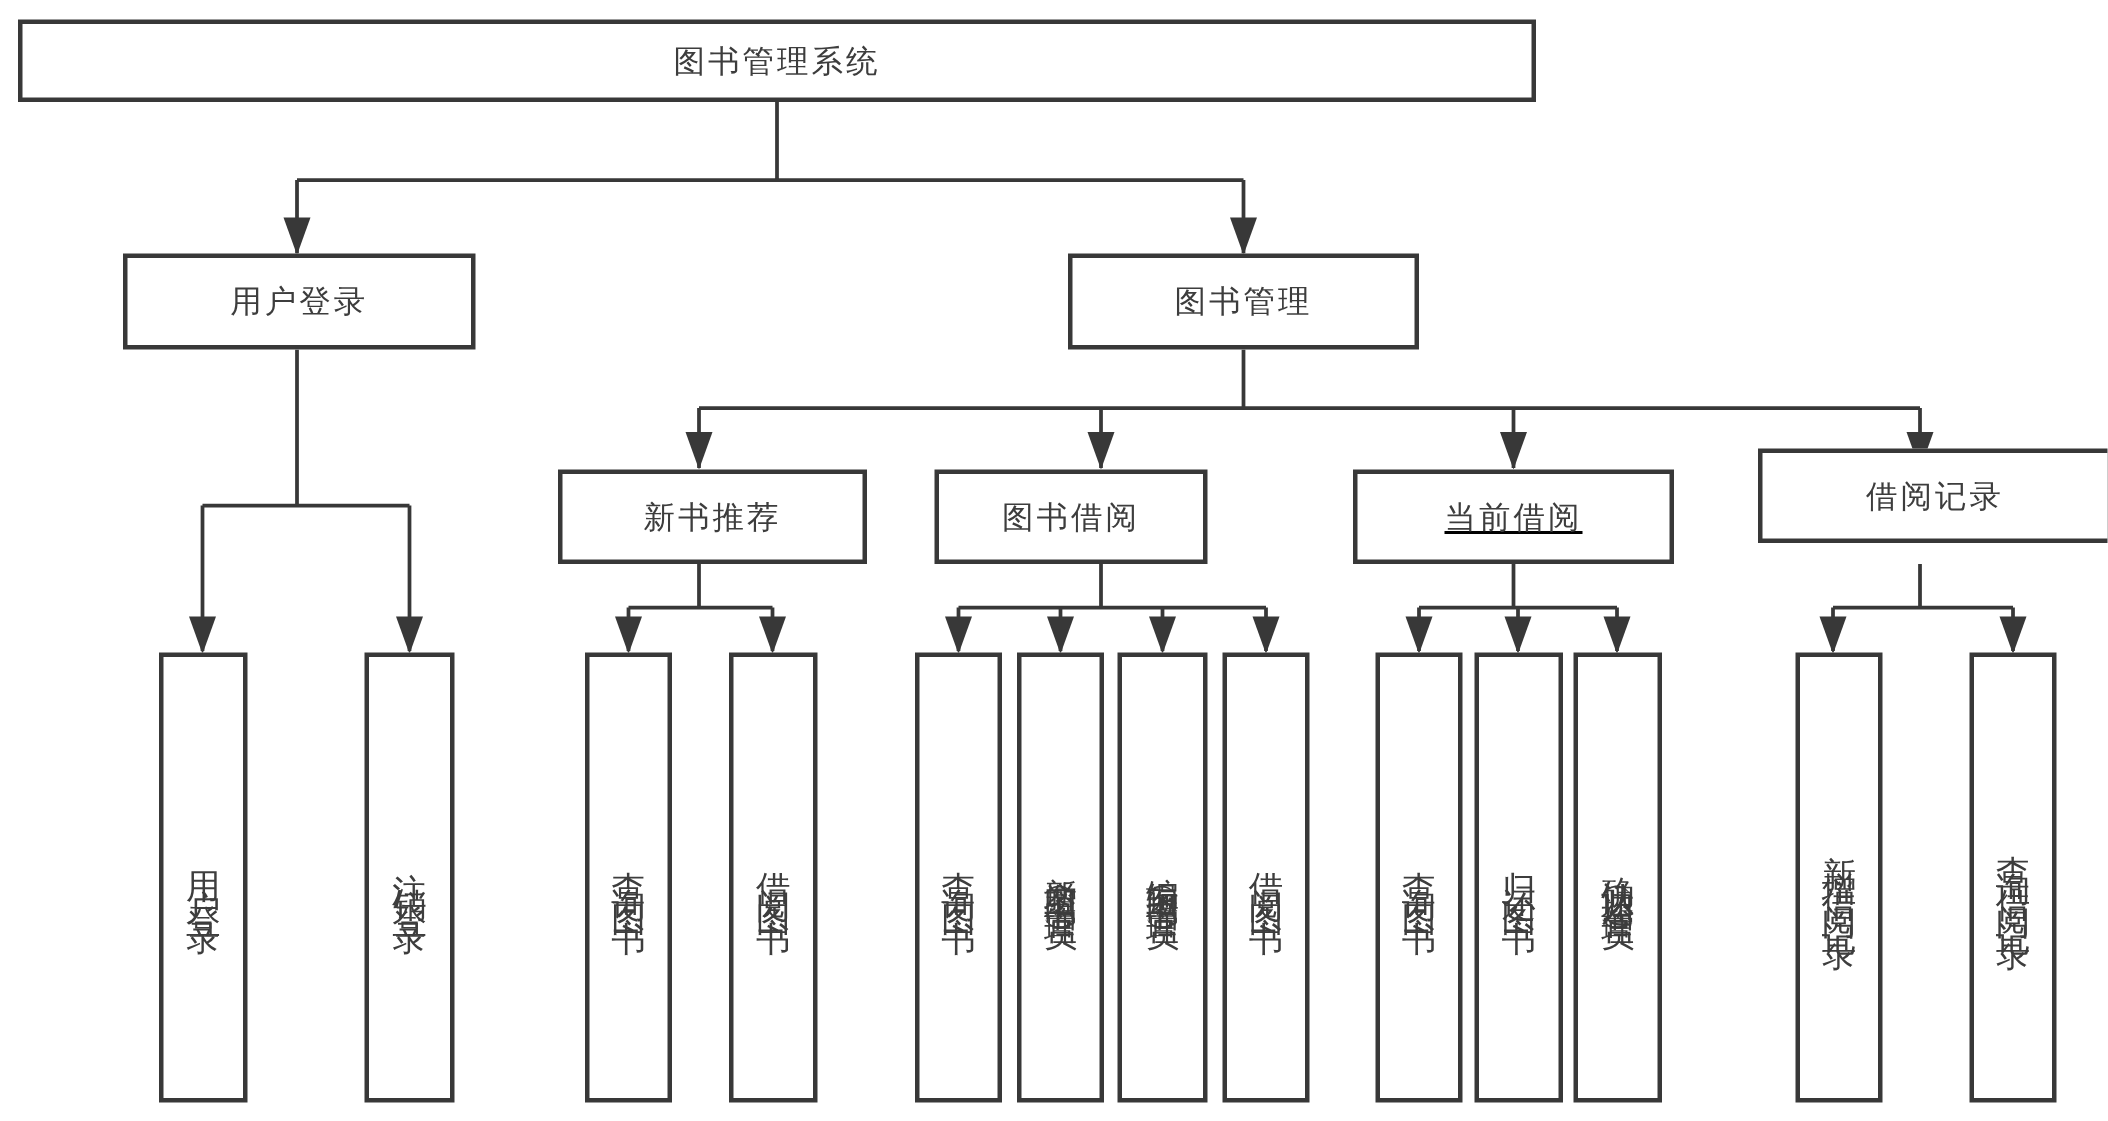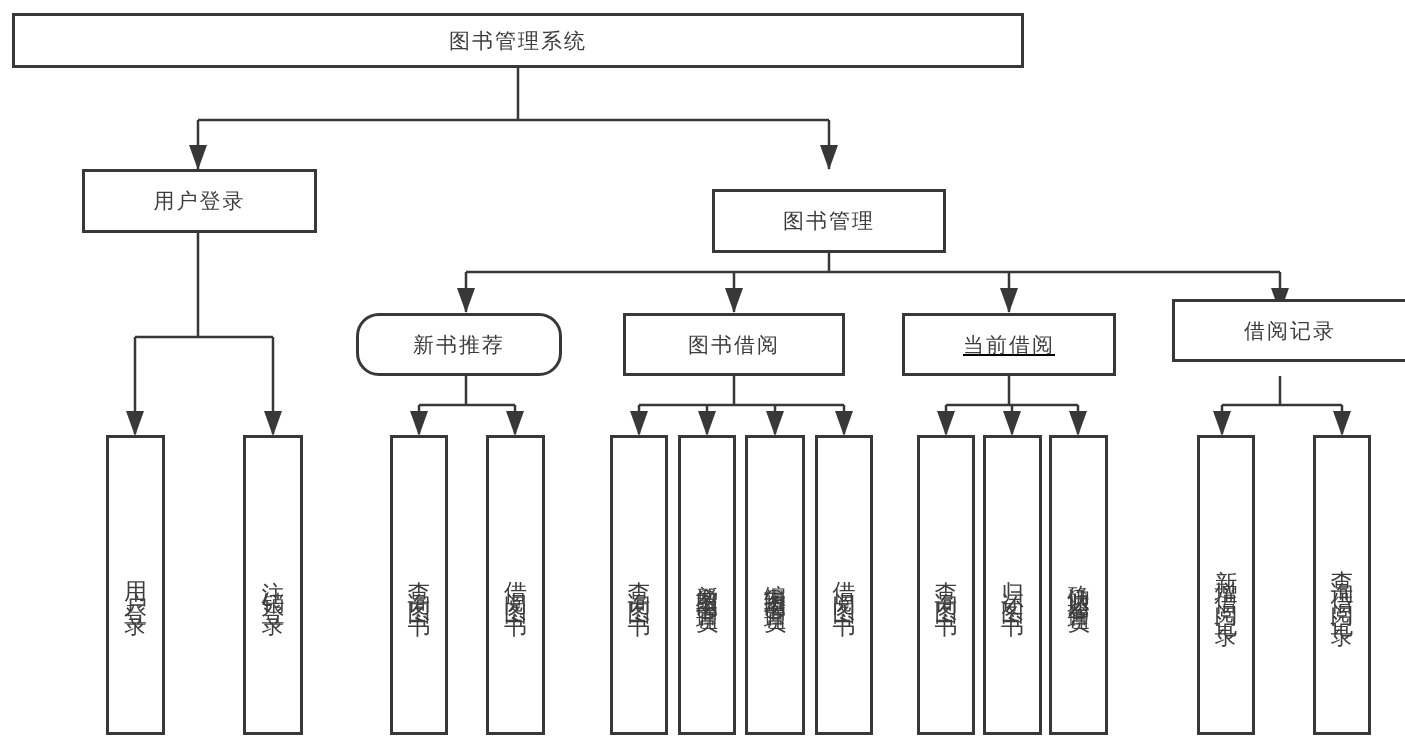--- a/index.html
+++ b/index.html
@@ -92,28 +92,28 @@
     </g>
   </svg>
 
   <div class="box root" style="left:12px;top:13px;width:1012px;height:55px;">
     <span class="hlabel">图书管理系统</span>
   </div>
 
   <div class="box" style="left:82px;top:169px;width:235px;height:64px;">
     <span class="hlabel">用户登录</span>
   </div>
-  <div class="box" style="left:712px;top:169px;width:234px;height:64px;margin-top:20px;">
+  <div class="box" style="left:712px;top:169px;width:234px;height:64px;">
     <span class="hlabel">图书管理</span>
   </div>
 
-  <div class="box" style="left:356px;top:313px;width:206px;height:63px;border-radius:23px;">
+  <div class="box" style="left:372px;top:313px;width:206px;height:63px;">
     <span class="hlabel">新书推荐</span>
   </div>
-  <div class="box" style="left:623px;top:313px;width:222px;height:63px;">
+  <div class="box" style="left:623px;top:313px;width:182px;height:63px;">
     <span class="hlabel">图书借阅</span>
   </div>
   <div class="box" style="left:902px;top:313px;width:214px;height:63px;text-decoration:underline;">
     <span class="hlabel">当前借阅</span>
   </div>
   <div class="box" style="left:1172px;top:299px;width:236px;height:63px;">
     <span class="hlabel">借阅记录</span>
   </div>
 
   <div class="box" style="left:106px;top:435px;width:59px;height:300px;">

